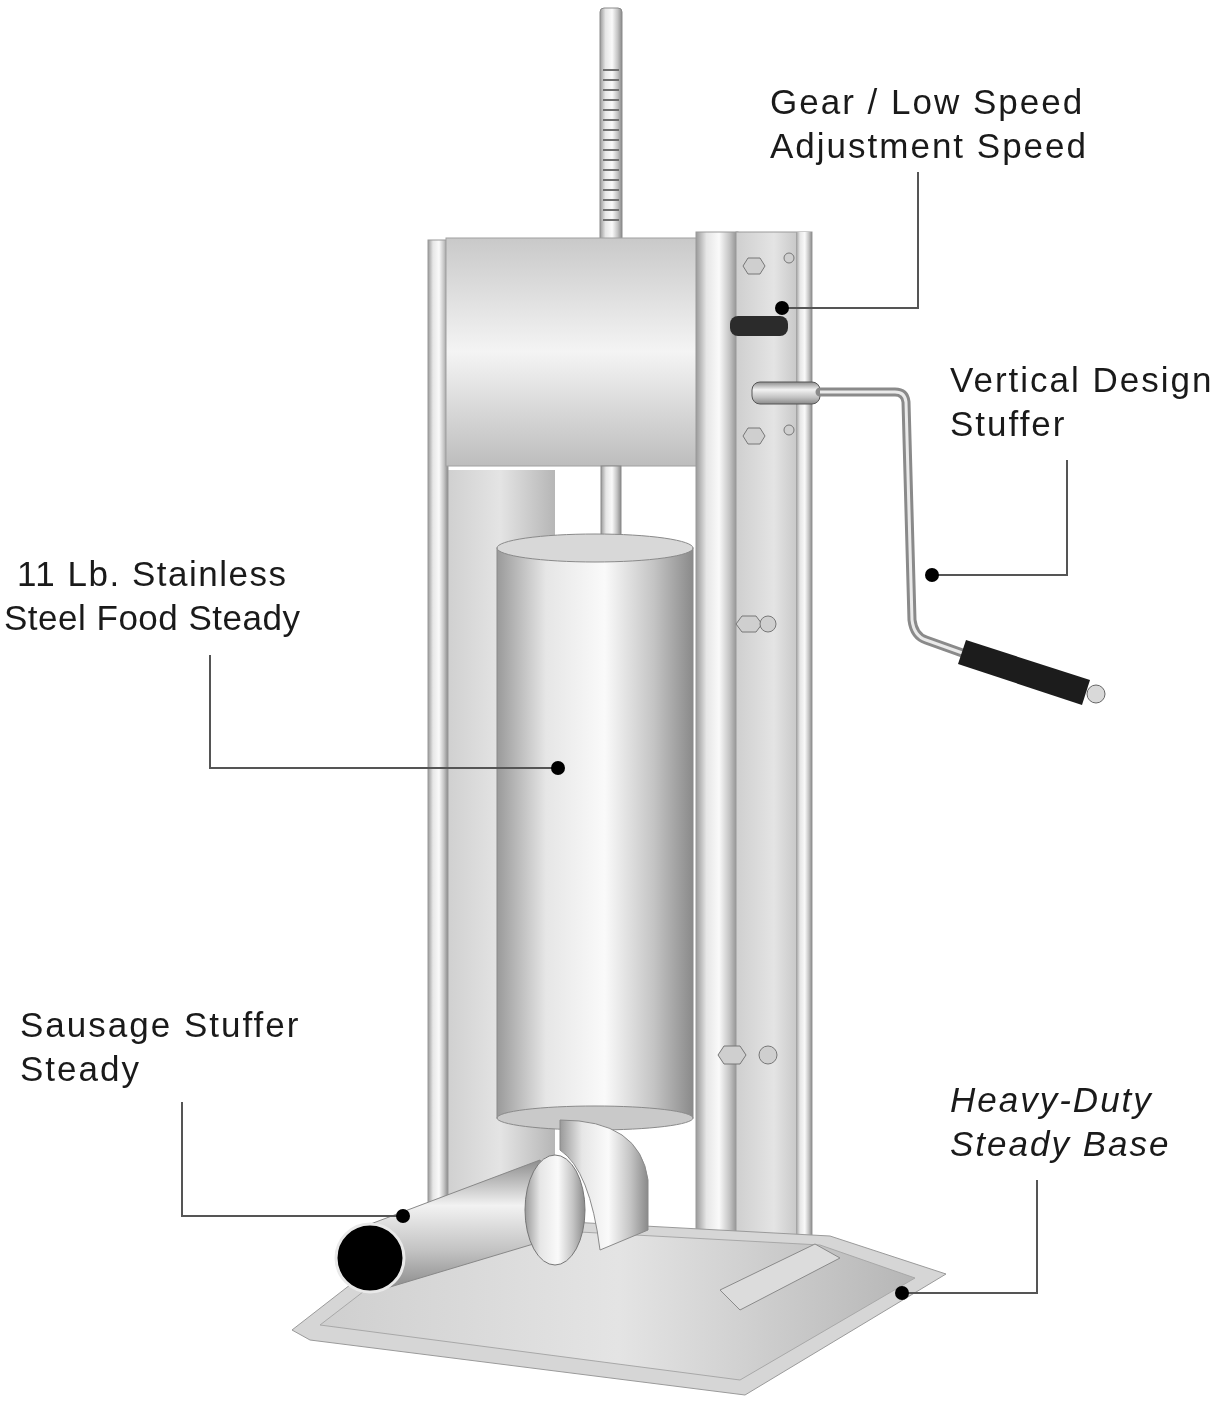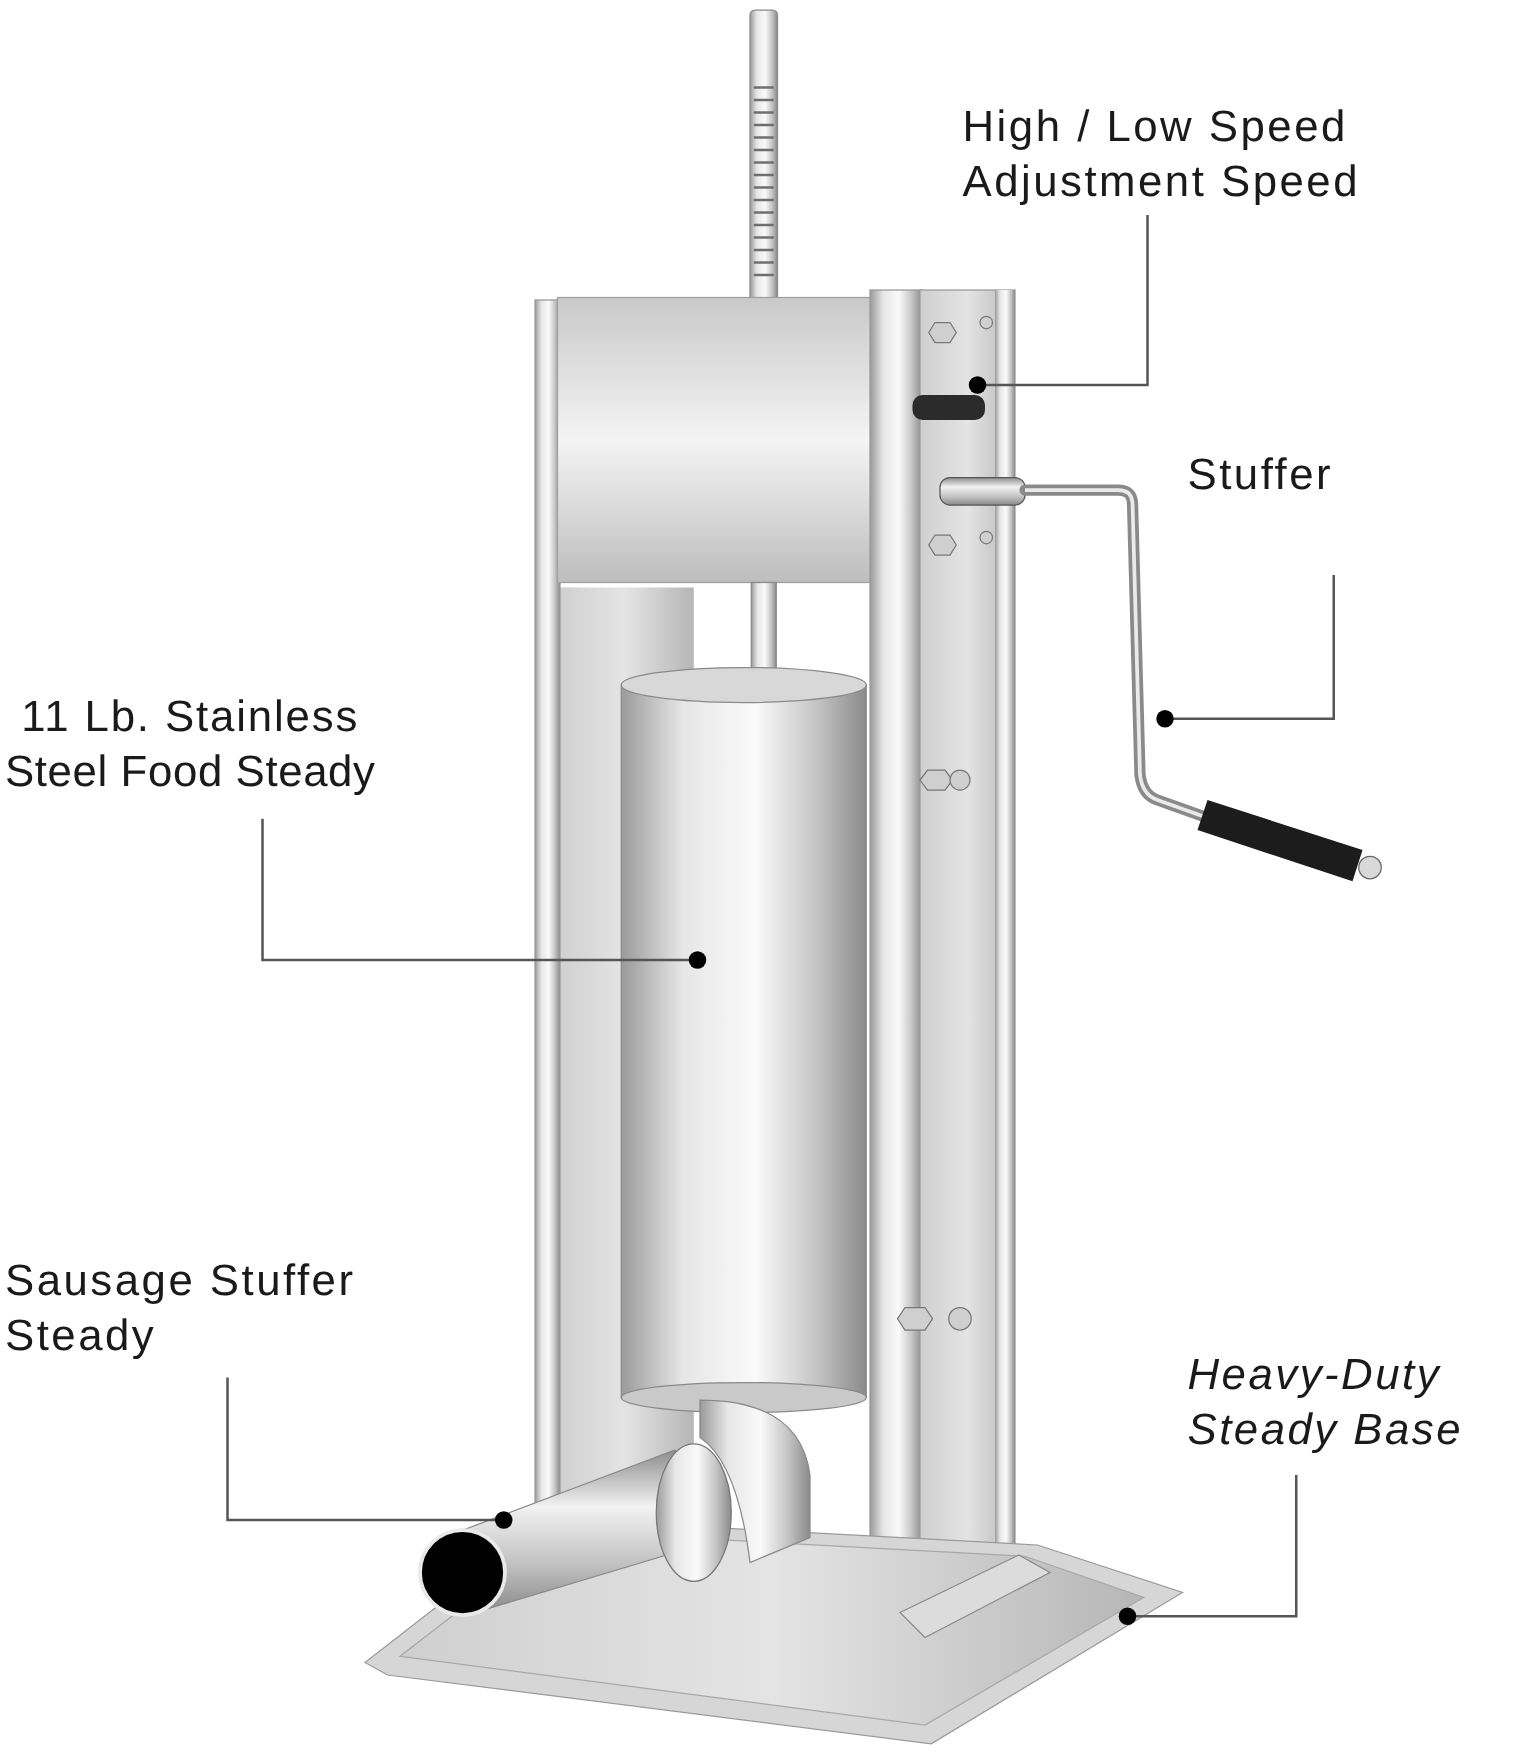--- a/index.html
+++ b/index.html
@@ -124,30 +124,31 @@
   <g fill="#000">
     <circle cx="782" cy="308" r="7"></circle>
     <circle cx="932" cy="575" r="7"></circle>
     <circle cx="558" cy="768" r="7"></circle>
     <circle cx="403" cy="1216" r="7"></circle>
     <circle cx="902" cy="1293" r="7"></circle>
   </g>
 </svg>
 
 <div class="label" style="left:770px; top:80px;">
-  <span>High / Low Speed</span>
+  <span>Gear / Low Speed</span>
   <span>Adjustment Speed</span>
 </div>
 <div class="label" style="left:950px; top:358px;">
+  <span>Vertical Design</span>
   <span>Stuffer</span>
 </div>
 <div class="label" style="left:4px; top:552px; letter-spacing:1.5px;text-align:center;">
   <span>11 Lb. Stainless</span>
   <span style="letter-spacing:0.5px;">Steel Food Steady</span>
 </div>
-<div class="label" style="left:4px; top:1003px;">
+<div class="label" style="left:20px; top:1003px;">
   <span>Sausage Stuffer</span>
   <span>Steady</span>
 </div>
 <div class="label" style="left:950px; top:1078px;font-style:italic;">
   <span>Heavy-Duty</span>
   <span>Steady Base</span>
 </div>
 
 </body></html>

